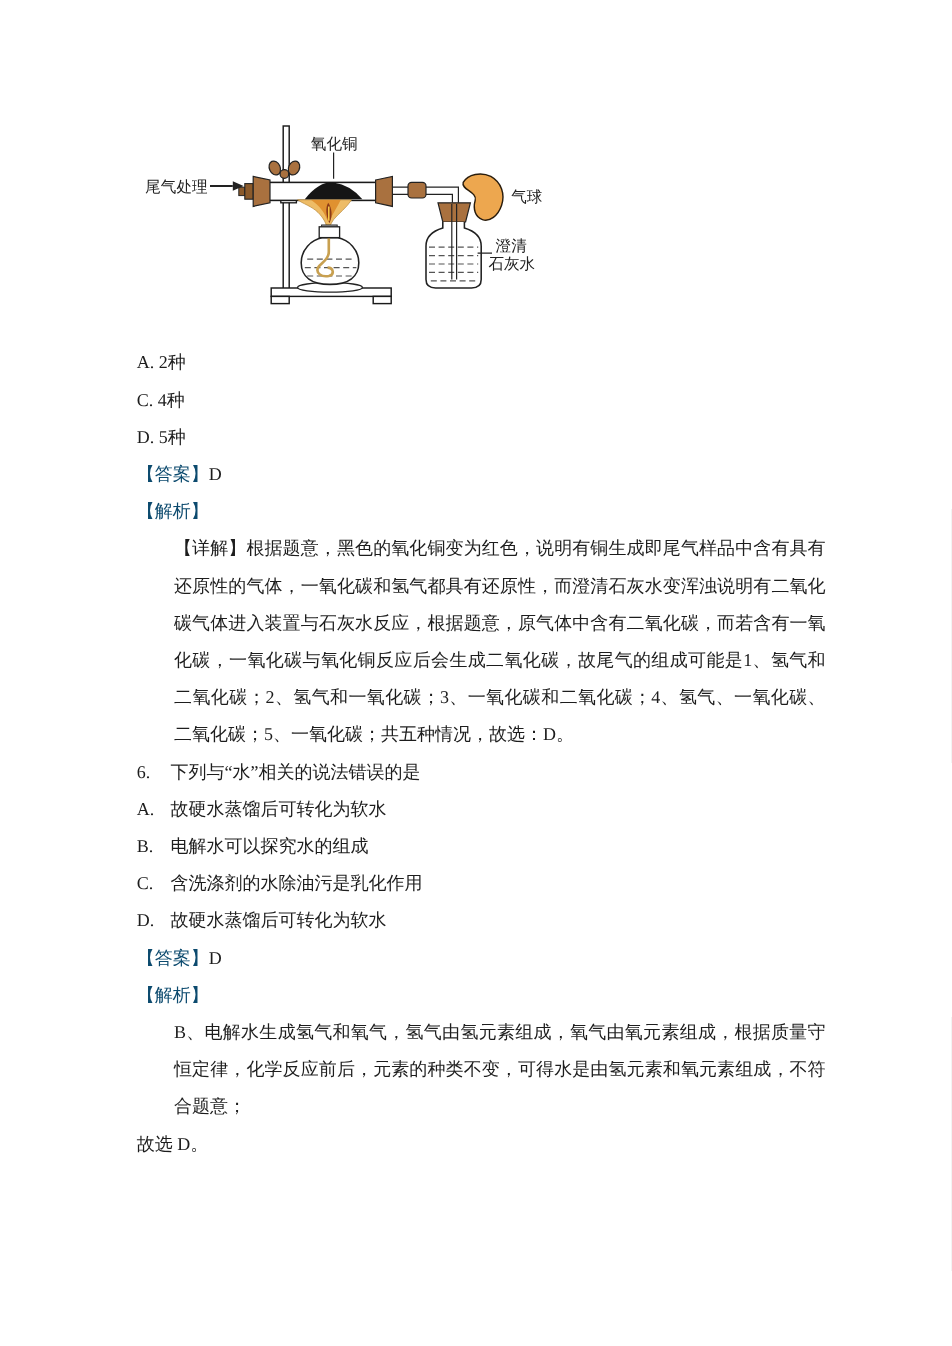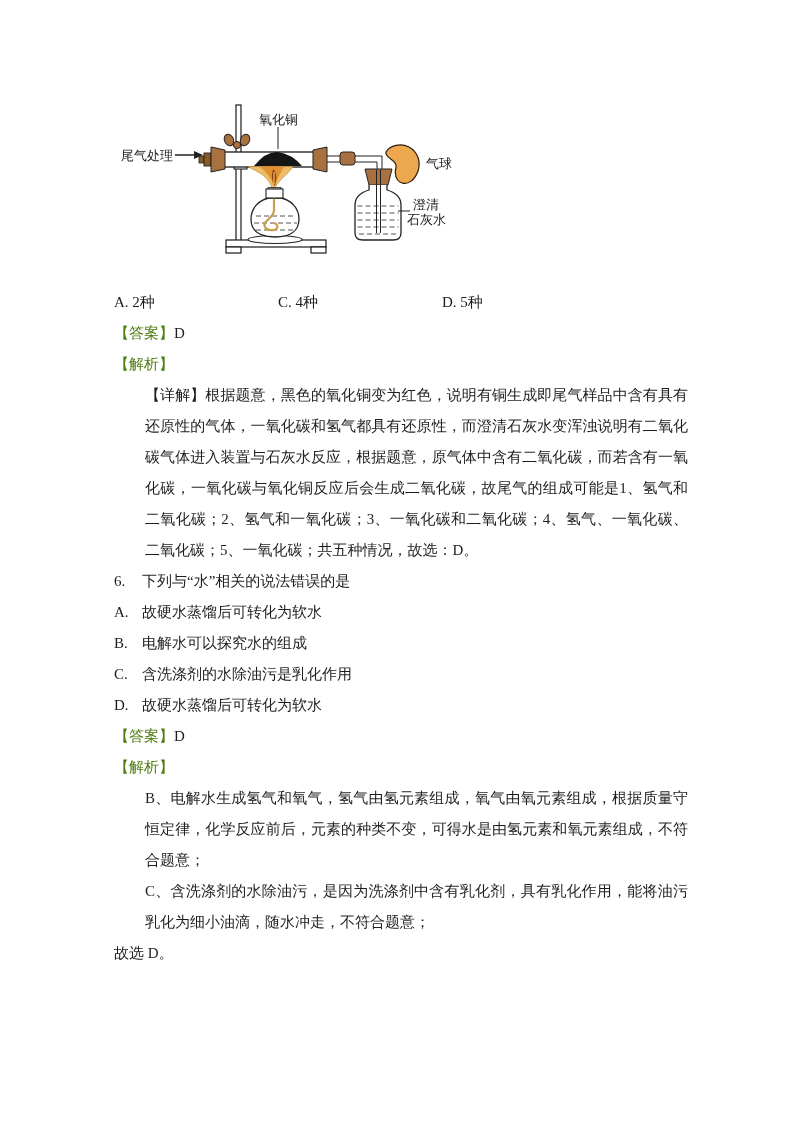--- a/index.html
+++ b/index.html
@@ -12,22 +12,22 @@
     overflow:hidden;
     margin:0 auto;
   }
   .content{
     position:absolute;left:114px;top:92px;width:574px;
     font-size:15px;line-height:31px;
   }
   .figure-wrap{margin:0 0 6px 4px;}
   p{margin:0;padding:0;}
   .just{text-align:justify;margin-left:31px;}
-  .blue{color:#4d7c0f;}
-  .opt-row{display:flex;}
+  .blue{color:#0c4a6e;}
+  .opt-row{display:flex;flex-direction:column;}
   .opt-cell{width:164px;flex:0 0 auto;}
   .opt-cell:last-child{width:auto;}
   .opt-letter{display:inline-block;width:28px;}
   svg text{font-family:"Liberation Serif","DejaVu Serif",serif;font-size:13px;fill:#222;}
 </style>
 </head>
 <body>
 
 <div class="page">
   <div class="content">
@@ -119,17 +119,16 @@
 
     <p><span class="opt-letter">A.</span><span>故硬水蒸馏后可转化为软水</span></p>
     <p><span class="opt-letter">B.</span><span>电解水可以探究水的组成</span></p>
     <p><span class="opt-letter">C.</span><span>含洗涤剂的水除油污是乳化作用</span></p>
     <p><span class="opt-letter">D.</span><span>故硬水蒸馏后可转化为软水</span></p>
 
     <p><span class="blue">【答案】</span><span>D</span></p>
     <p><span class="blue">【解析】</span></p>
 
     <p class="just">B、电解水生成氢气和氧气，氢气由氢元素组成，氧气由氧元素组成，根据质量守恒定律，化学反应前后，元素的种类不变，可得水是由氢元素和氧元素组成，不符合题意；</p>
-    <p class="just">C、含洗涤剂的水除油污，是因为洗涤剂中含有乳化剂，具有乳化作用，能将油污乳化为细小油滴，随水冲走，不符合题意；</p>
     <p>故选 D。</p>
 
   </div>
 </div>
 
 </body></html>

